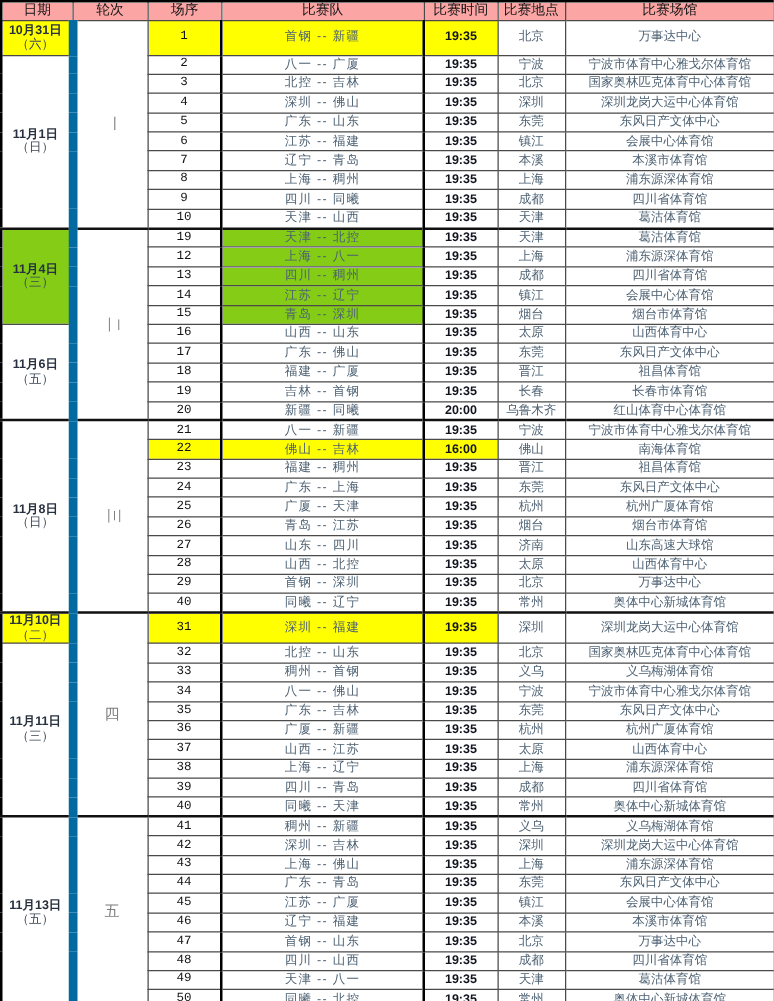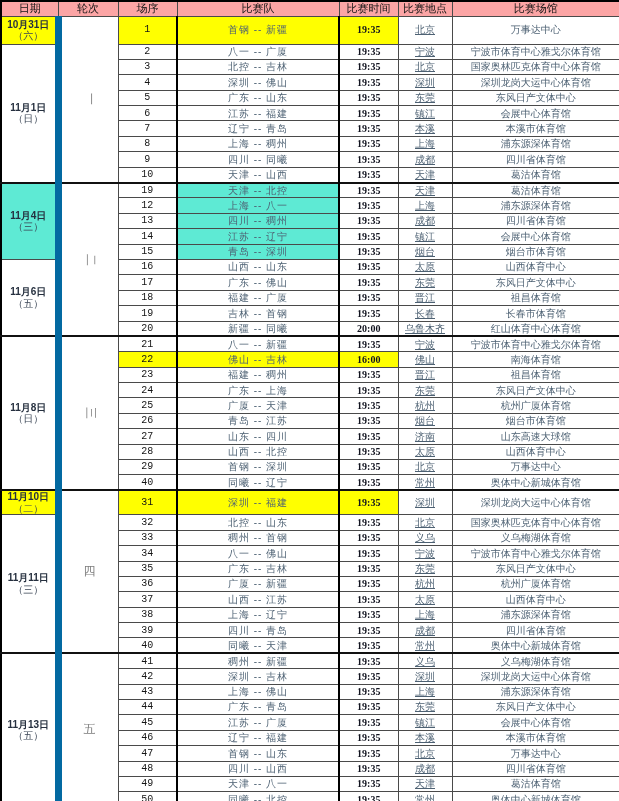--- a/index.html
+++ b/index.html
@@ -36,26 +36,26 @@
     color:#141414;font-family:"Liberation Mono","DejaVu Sans Mono",monospace;
     font-size:10px;
   }
   .c-teams{
     color:#4d6173;font-size:10px;
     border-left:2px solid #000;border-right:2px solid #000;
     letter-spacing:1px;
   }
   .c-time{
     color:#11131f;font-weight:bold;
-    font-family:Liberation Serif, serif;font-size:10px;
-  }
-  .c-city{color:#4d6173;font-size:10px;text-decoration:underline;}
+    font-family:Liberation Sans, sans-serif;font-size:10px;
+  }
+  .c-city{color:#4d6173;font-size:10px;}
   .c-venue{color:#4d6173;font-size:10px;text-align:center;}
   .hl-yellow{background:#ffff00;}
-  .hl-cyan{background:#5eead4;}
+  .hl-cyan{background:#84cc16;}
 </style>
 </head>
 <body>
 
 <table>
   <colgroup>
     <col style="width:57px">
     <col style="width:60px">
     <col style="width:59px">
     <col style="width:162px">

